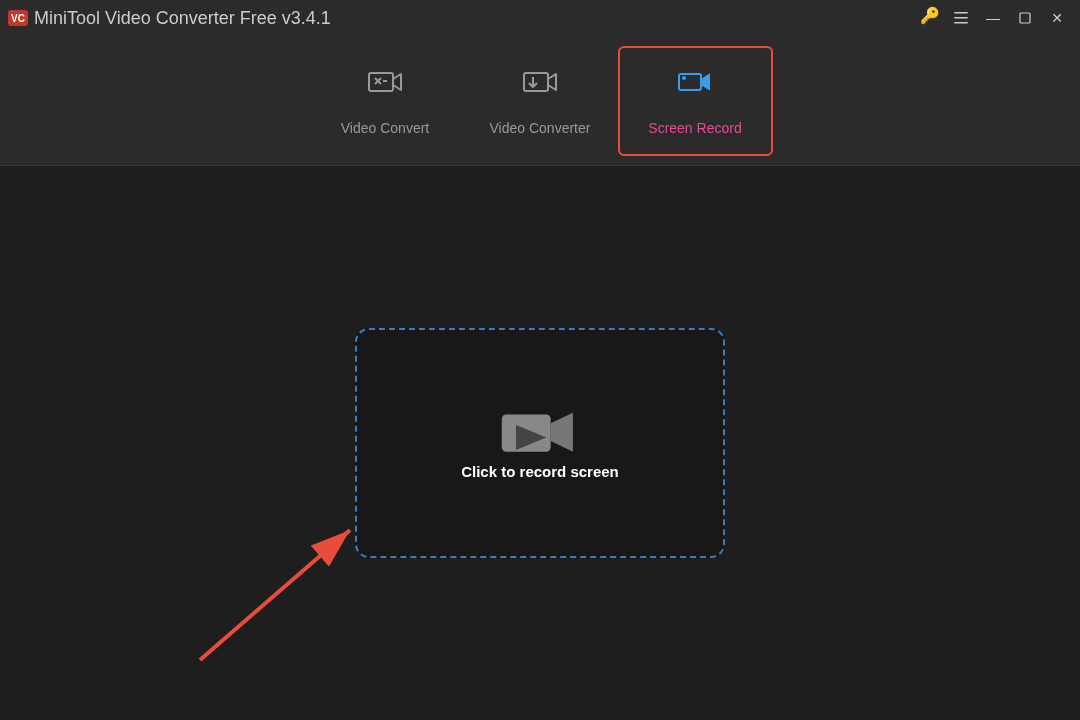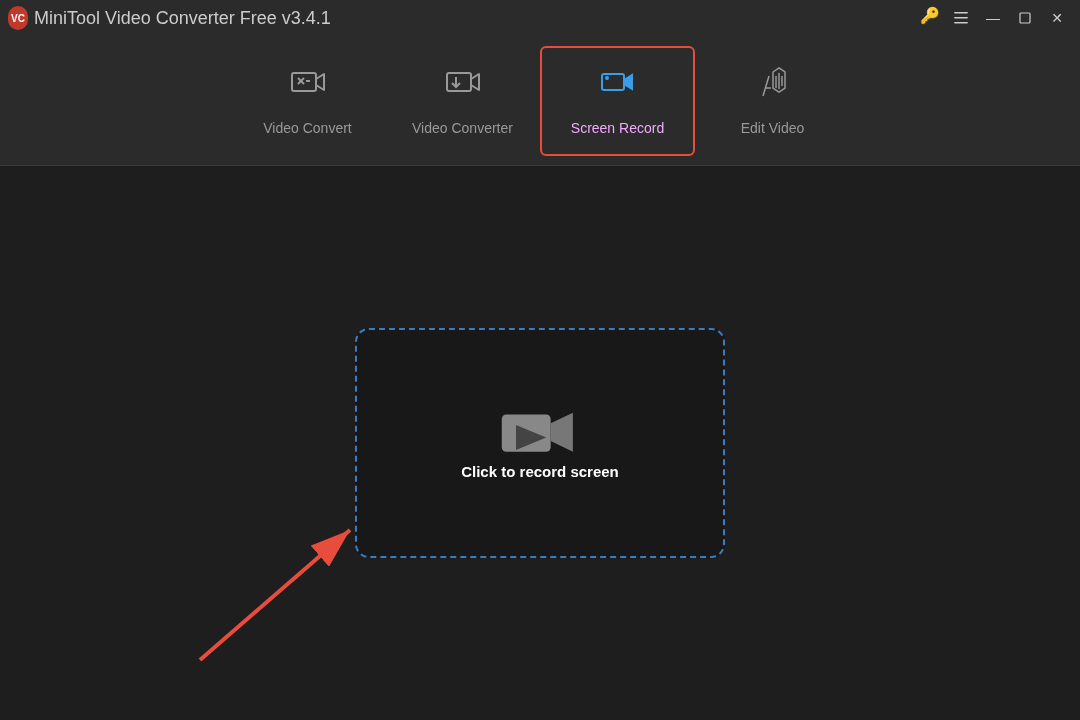--- a/index.html
+++ b/index.html
@@ -22,23 +22,23 @@
       justify-content: space-between;
       padding: 0 8px;
     }
     #title-left {
       display: flex;
       align-items: center;
       gap: 6px;
     }
     #app-logo {
       width: 20px;
-      height: 24px;
+      height: 16px;
       background: #c0392b;
-      border-radius: 10px;
+      border-radius: 3px;
       display: flex;
       align-items: center;
       justify-content: center;
       font-weight: bold;
       font-size: 10px;
       color: white;
     }
     #app-title {
       color: #cccccc;
       font-size: 18px;
@@ -94,21 +94,21 @@
       color: #999;
     }
     .nav-tab.active .tab-icon {
       color: #3b9de8;
     }
     .nav-tab .tab-label {
       font-size: 14px;
       color: #999;
     }
     .nav-tab.active .tab-label {
-      color: #f0abfc;
+      color: #ec4899;
     }
 
     
     #main-content {
       width: 100%;
       height: calc(720px - 36px - 130px);
       background: #1e1e1e;
       display: flex;
       align-items: center;
       justify-content: center;
@@ -230,33 +230,20 @@
     <span class="tab-icon">
       <svg class="icon-svg" viewBox="0 0 36 36" fill="none">
         <rect x="2" y="8" width="22" height="16" rx="2" stroke="#3b9de8" stroke-width="2" fill="none"></rect>
         <polygon points="24,14 32,9 32,23 24,18" stroke="#3b9de8" stroke-width="2" fill="#3b9de8"></polygon>
         <circle cx="7" cy="12" r="2" fill="#3b9de8"></circle>
       </svg>
     </span>
     <span class="tab-label">Screen Record</span>
   </div>
 
-  <div class="nav-tab">
-    <span class="tab-icon">
-      <svg class="icon-svg" viewBox="0 0 36 36" fill="none">
-        <path d="M18 6 L24 2 L30 6 L30 22 L24 26 L18 22 Z" stroke="#999" stroke-width="1.5" fill="none"></path>
-        <line x1="21" y1="10" x2="21" y2="22" stroke="#999" stroke-width="1.5"></line>
-        <line x1="24" y1="7" x2="24" y2="23" stroke="#999" stroke-width="1.5"></line>
-        <line x1="27" y1="10" x2="27" y2="20" stroke="#999" stroke-width="1.5"></line>
-        <path d="M14 10 L8 30" stroke="#999" stroke-width="1.5"></path>
-        <path d="M10 22 L16 22" stroke="#999" stroke-width="1.5"></path>
-      </svg>
-    </span>
-    <span class="tab-label">Edit Video</span>
-  </div>
 </div>
 
 <div id="main-content">
 
   <div id="record-area">
     <div id="camera-icon-wrap">
       <svg class="camera-svg" viewBox="0 0 90 60" fill="none">
 
         <rect x="2" y="8" width="55" height="42" rx="5" fill="#888"></rect>
 

